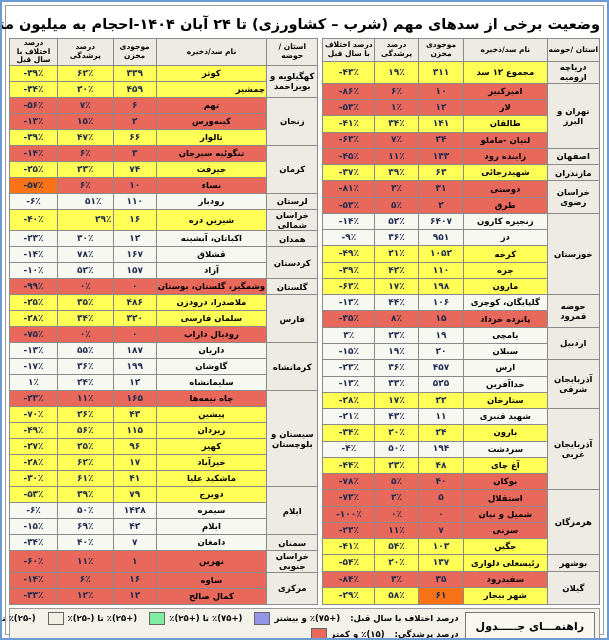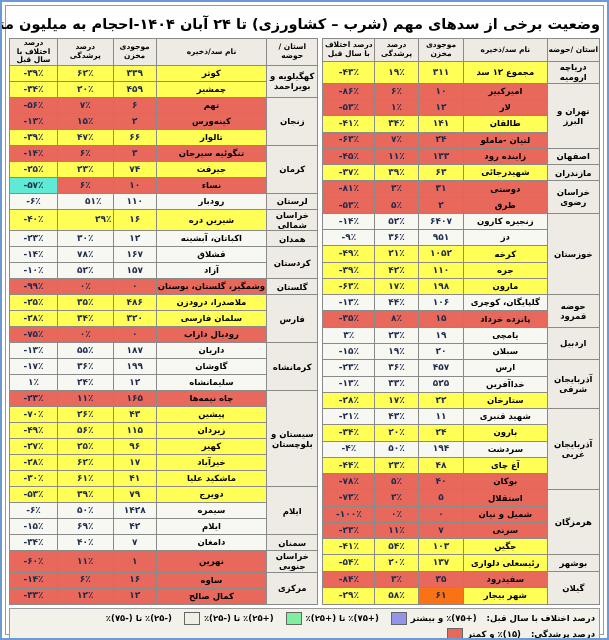--- a/index.html
+++ b/index.html
@@ -301,21 +301,21 @@
           </thead>
         <tbody>
             <tr>
               <td rowspan="2" class="prov">کهگیلویه و بویراحمد</td>
               <td class="dam" style="background: rgb(255, 255, 85);">کوثر</td>
               <td style="background: rgb(255, 255, 85);"><span dir="ltr">۳۳۹</span></td>
               <td style="background: rgb(255, 255, 85);"><span dir="ltr">۶۲٪</span></td>
               <td style="background: rgb(255, 255, 85);"><span dir="ltr">-۳۹٪</span></td>
             </tr>
             <tr>
-              <td class="dam" style="background: rgb(255, 255, 85);">چمشیر</td>
+              <td class="dam" style="background: rgb(255, 255, 85); text-align: right;">چمشیر</td>
               <td style="background: rgb(255, 255, 85);"><span dir="ltr">۴۵۹</span></td>
               <td style="background: rgb(255, 255, 85);"><span dir="ltr">۲۰٪</span></td>
               <td style="background: rgb(255, 255, 85);"><span dir="ltr">-۳۴٪</span></td>
             </tr>
             <tr>
               <td rowspan="3" class="prov">زنجان</td>
               <td class="dam" style="background: rgb(232, 104, 92);">تهم</td>
               <td style="background: rgb(232, 104, 92);"><span dir="ltr">۶</span></td>
               <td style="background: rgb(232, 104, 92);"><span dir="ltr">۷٪</span></td>
               <td style="background: rgb(232, 104, 92);"><span dir="ltr">-۵۶٪</span></td>
@@ -342,21 +342,21 @@
             <tr>
               <td class="dam" style="background: rgb(255, 255, 85);">جیرفت</td>
               <td style="background: rgb(255, 255, 85);"><span dir="ltr">۷۴</span></td>
               <td style="background: rgb(255, 255, 85);"><span dir="ltr">۲۳٪</span></td>
               <td style="background: rgb(255, 255, 85);"><span dir="ltr">-۲۵٪</span></td>
             </tr>
             <tr>
               <td class="dam" style="background: rgb(232, 104, 92);">نساء</td>
               <td style="background: rgb(232, 104, 92);"><span dir="ltr">۱۰</span></td>
               <td style="background: rgb(232, 104, 92);"><span dir="ltr">۶٪</span></td>
-              <td style="background: #5eead4;"><span dir="ltr">-۵۷٪</span></td>
+              <td style="background: #f97316;"><span dir="ltr">-۵۷٪</span></td>
             </tr>
             <tr>
               <td rowspan="1" class="prov">لرستان</td>
               <td class="dam" style="background: rgb(248, 248, 242);">رودبار</td>
               <td style="background: rgb(248, 248, 242);"><span dir="ltr">۱۱۰</span></td>
               <td style="background: rgb(248, 248, 242); padding-left: 17px;"><span dir="ltr">۵۱٪</span></td>
               <td style="background: rgb(248, 248, 242);"><span dir="ltr">-۶٪</span></td>
             </tr>
             <tr>
               <td rowspan="1" class="prov">خراسان شمالی</td>
@@ -511,20 +511,21 @@
               <td class="dam" style="background: rgb(232, 104, 92);">کمال صالح</td>
               <td style="background: rgb(232, 104, 92);"><span dir="ltr">۱۲</span></td>
               <td style="background: rgb(232, 104, 92);"><span dir="ltr">۱۲٪</span></td>
               <td style="background: rgb(232, 104, 92);"><span dir="ltr">-۳۳٪</span></td>
             </tr>
           </tbody>
       </table>
     </div>
 
     <div class="legend">
+      <div class="legend-title">راهنمـــای جـــــدول</div>
       <div class="legend-lines">
         <div class="leg-line">
           <span class="leg-label">درصد اختلاف با سال قبل:</span>
           <span style="display:flex;direction:rtl;gap:12px;">
               <span class="leg-item">
                 <span>(+۷۵)٪ و بیشتر</span>
                 <span class="leg-swatch" style="background: rgb(149, 149, 232);"></span>
               </span>
               <span class="leg-item">
                 <span>(+۷۵)٪ تا (+۲۵)٪</span>

